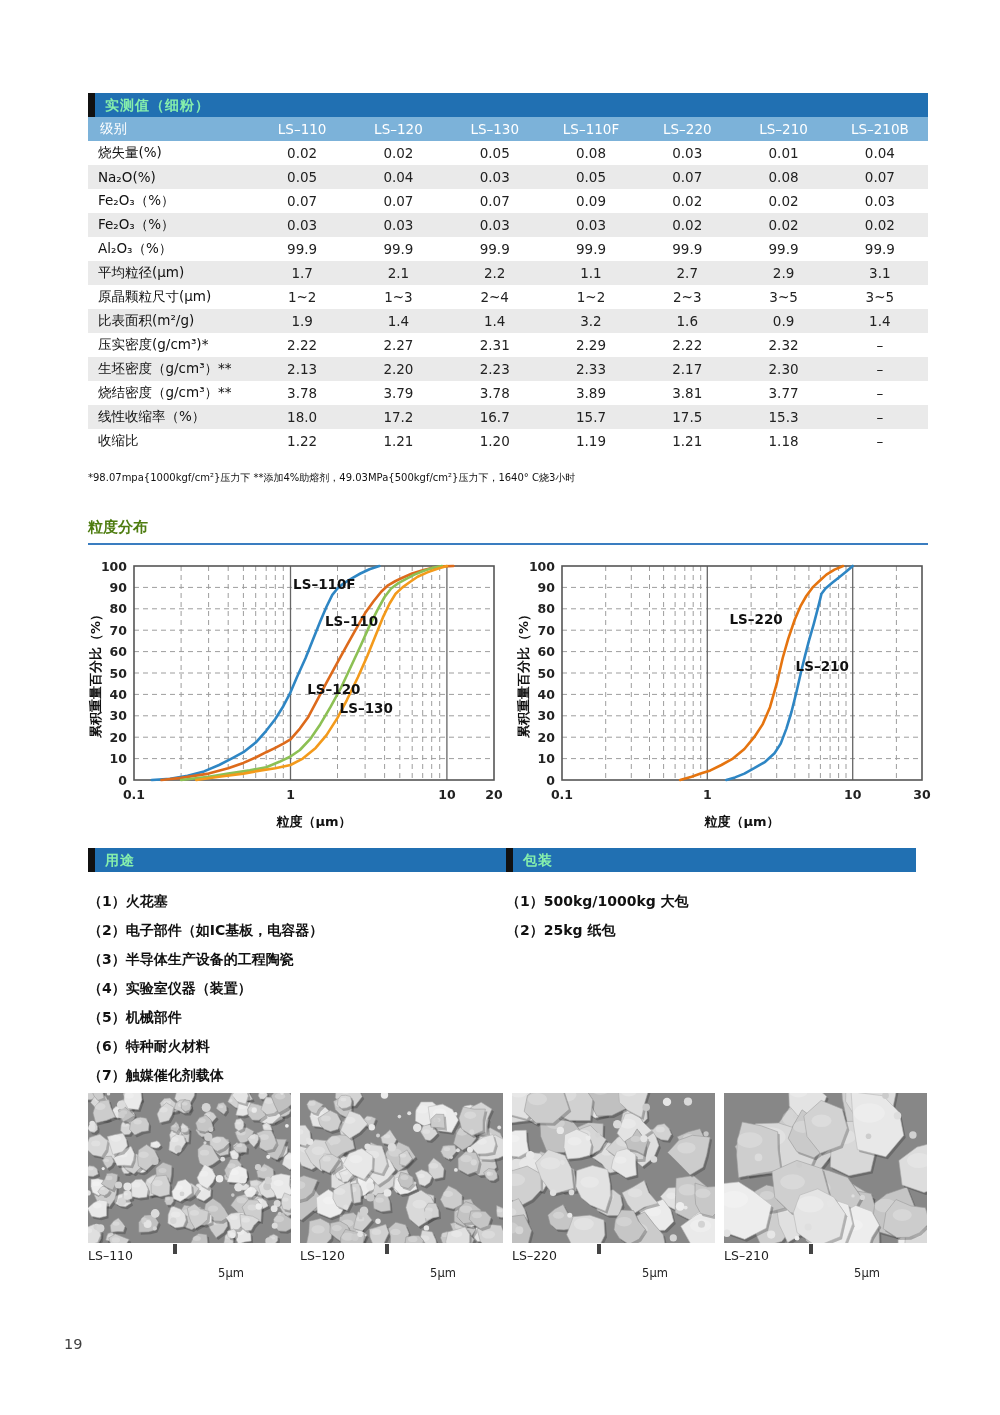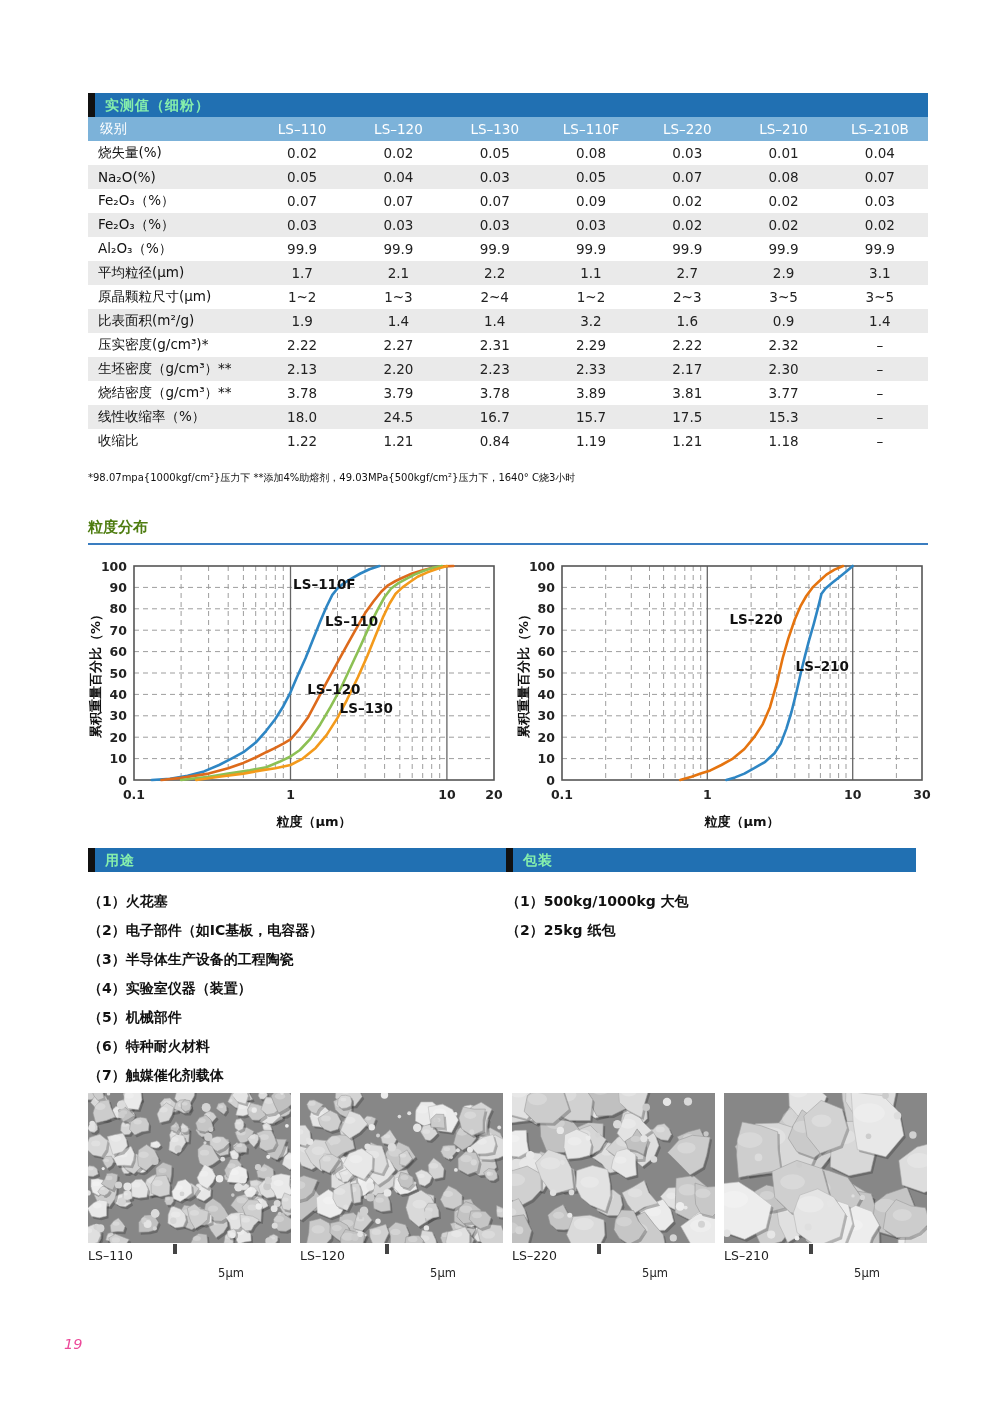--- a/index.html
+++ b/index.html
@@ -50,21 +50,21 @@
   .sem-img svg{display:block;}
   .sem-cap{display:flex;align-items:flex-start;margin-top:5px;}
   .sem-label{font-size:12.5px;color:#222;flex:0 0 auto;}
   .sbar-group{margin-left:auto;width:112px;margin-right:4px;}
   .sbar{position:relative;height:2px;background:#444;margin-top:7px;}
   .sbar::before,.sbar::after{content:"";position:absolute;top:-4px;width:2px;height:10px;background:#444;}
   .sbar::before{left:0;}
   .sbar::after{right:0;}
   .sval{display:block;text-align:center;font-size:11.5px;color:#222;margin-top:18px;}
 
-  .page-num{position:absolute;left:64px;top:1336px;font-size:14.5px;color:#ec4899;font-style:italic;}
+  .page-num{position:absolute;left:64px;top:1336px;font-size:14.5px;color:#404040;}
 </style>
 </head>
 <body>
 
 <div class="page">
 
   <section class="spec-section">
     <div class="title-bar">
       <div class="accent-block"></div>
       <span class="bar-text">实测值（细粉）</span>
@@ -199,32 +199,32 @@
             <td>3.79</td>
             <td>3.78</td>
             <td>3.89</td>
             <td>3.81</td>
             <td>3.77</td>
             <td>–</td>
           </tr>
           <tr>
             <td class="row-label">线性收缩率（%）</td>
             <td>18.0</td>
-            <td>24.5</td>
+            <td>17.2</td>
             <td>16.7</td>
             <td>15.7</td>
             <td>17.5</td>
             <td>15.3</td>
             <td>–</td>
           </tr>
           <tr>
             <td class="row-label">收缩比</td>
             <td>1.22</td>
             <td>1.21</td>
-            <td>0.84</td>
+            <td>1.20</td>
             <td>1.19</td>
             <td>1.21</td>
             <td>1.18</td>
             <td>–</td>
           </tr>
         </tbody>
     </table>
   </section>
 
   <p class="footnote">*98.07mpa{1000kgf/cm²}压力下 **添加4%助熔剂，49.03MPa{500kgf/cm²}压力下，1640° C烧3小时</p>

